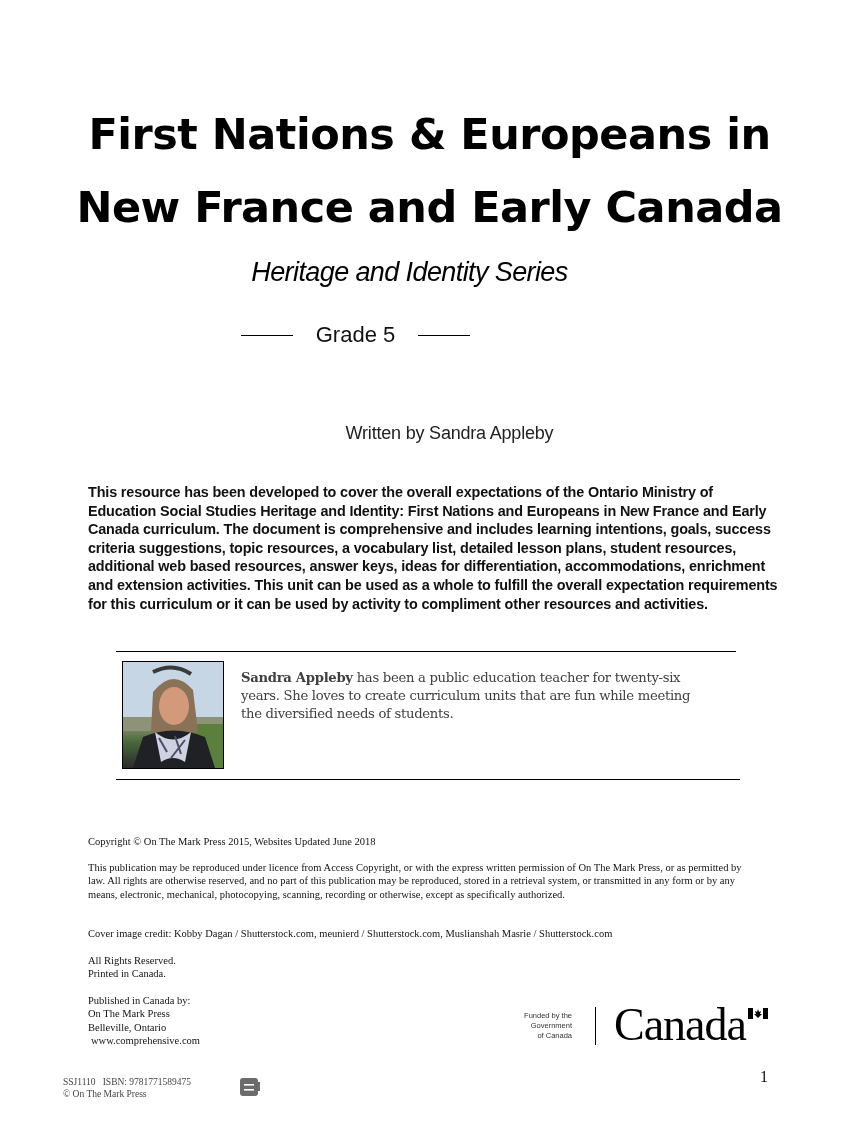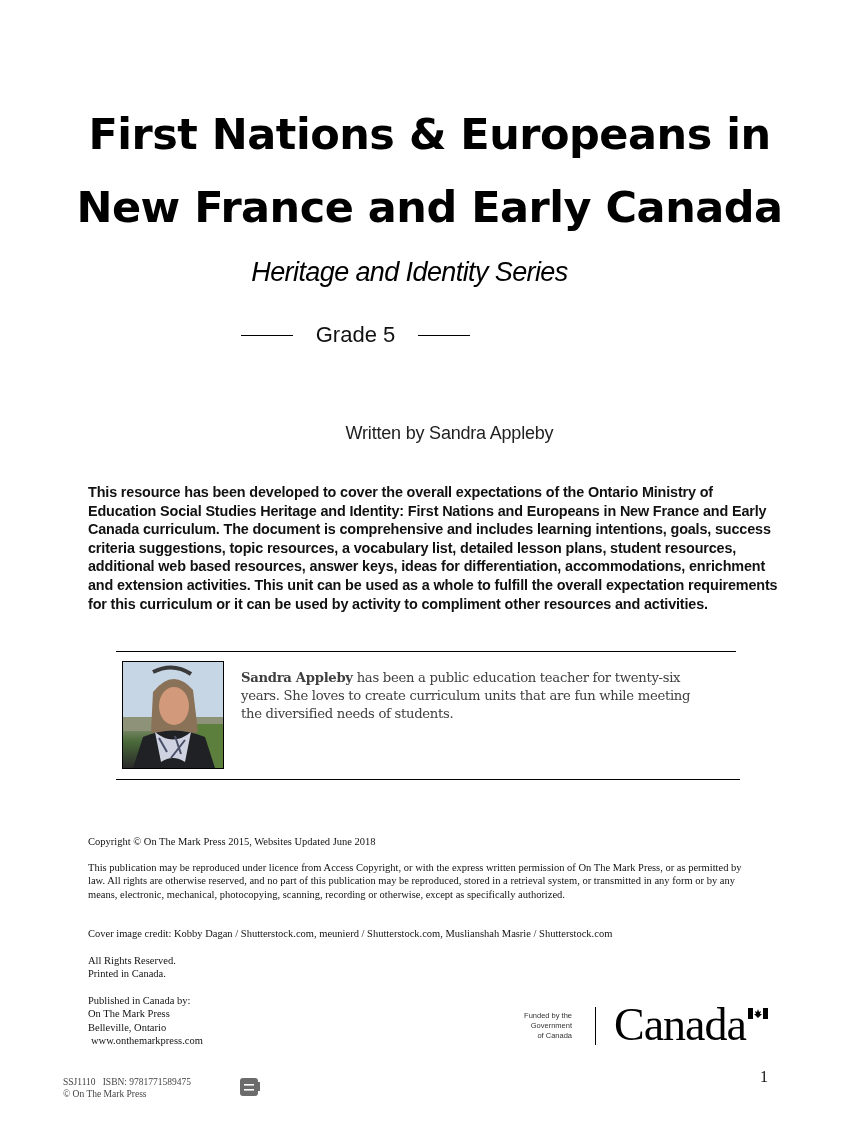--- a/index.html
+++ b/index.html
@@ -96,21 +96,21 @@
 <div class="abs small" style="left:88px; top:835px; width:700px;">Copyright © On The Mark Press 2015, Websites Updated June 2018</div>
 <div class="abs small" style="left:88px; top:861px; width:672px;">This publication may be reproduced under licence from Access Copyright, or with the express written permission of On The Mark Press, or as permitted by law. All rights are otherwise reserved, and no part of this publication may be reproduced, stored in a retrieval system, or transmitted in any form or by any means, electronic, mechanical, photocopying, scanning, recording or otherwise, except as specifically authorized.</div>
 <div class="abs small" style="left:88px; top:927px; width:700px;">Cover image credit: Kobby Dagan / Shutterstock.com, meunierd / Shutterstock.com, Muslianshah Masrie / Shutterstock.com</div>
 
 <div class="abs small" style="left:88px; top:954px;">All Rights Reserved.</div>
 <div class="abs small" style="left:88px; top:967px;text-align:right;">Printed in Canada.</div>
 
 <div class="abs small" style="left:88px; top:994px;">Published in Canada by:</div>
 <div class="abs small" style="left:88px; top:1007px;">On The Mark Press</div>
 <div class="abs small" style="left:88px; top:1021px;">Belleville, Ontario</div>
-<div class="abs small" style="left:91px; top:1034px;">www.onthemarkpress.com</div>
+<div class="abs small" style="left:91px; top:1034px;">www.comprehensive.com</div>
 
 <div class="abs funded">
   <div>Funded by the</div>
   <div>Government</div>
   <div>of Canada</div>
 </div>
 <div class="abs vbar"></div>
 <div class="abs canada-word">Canada</div>
 <svg class="abs" style="left:748px; top:1008px;" width="20" height="11" viewBox="0 0 20 11">
   <rect x="0" y="0" width="5" height="11" fill="#000"></rect>

